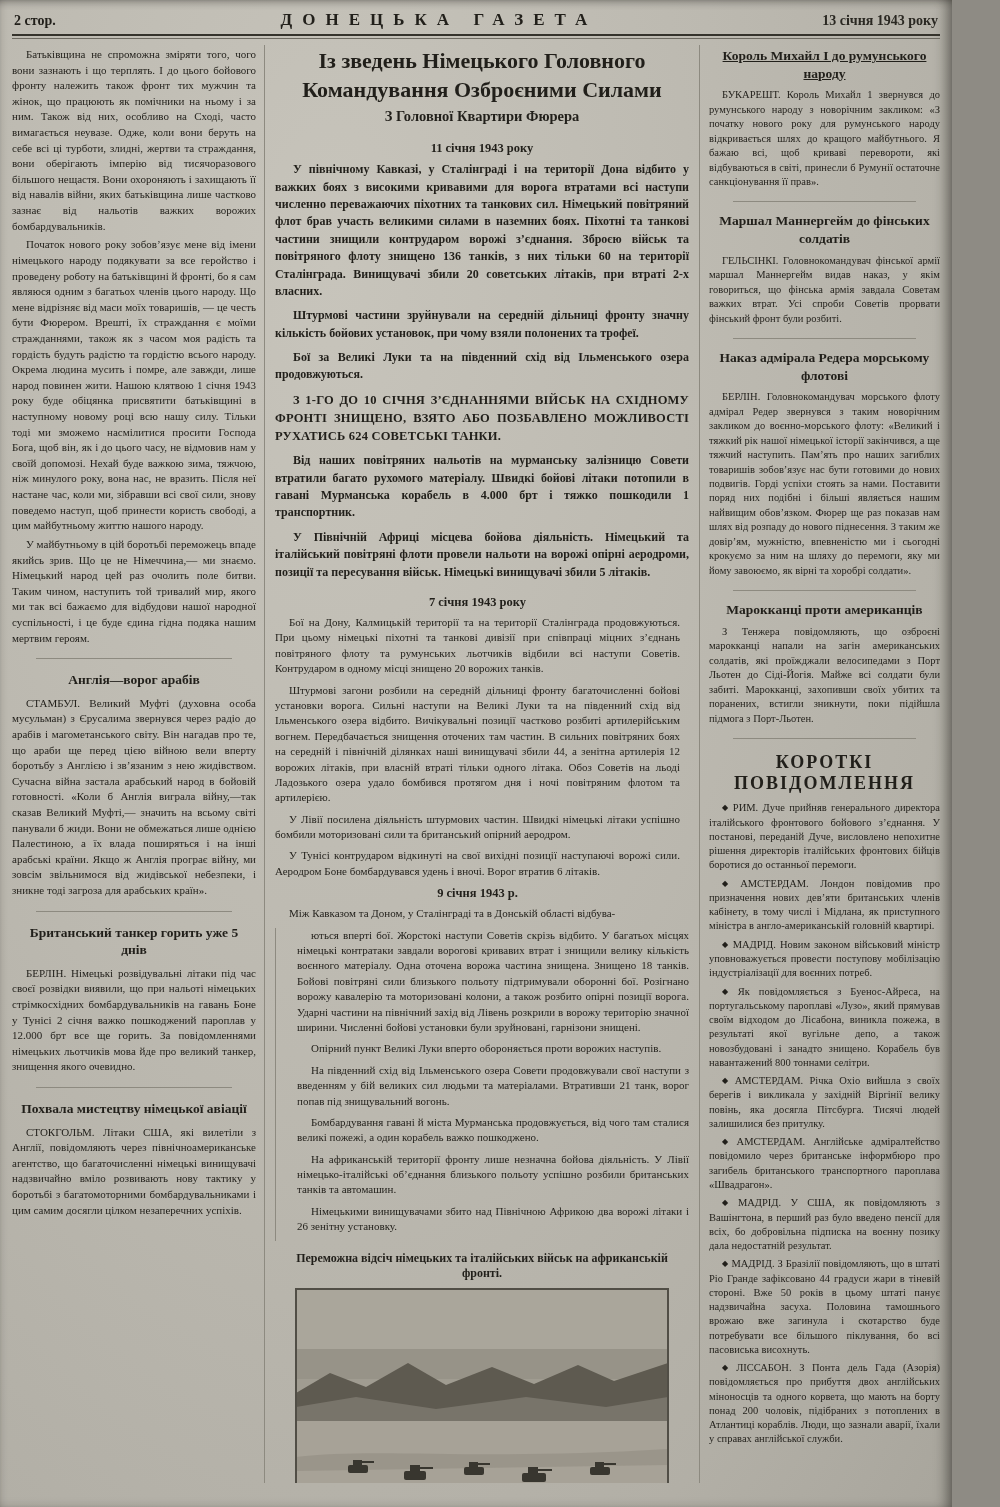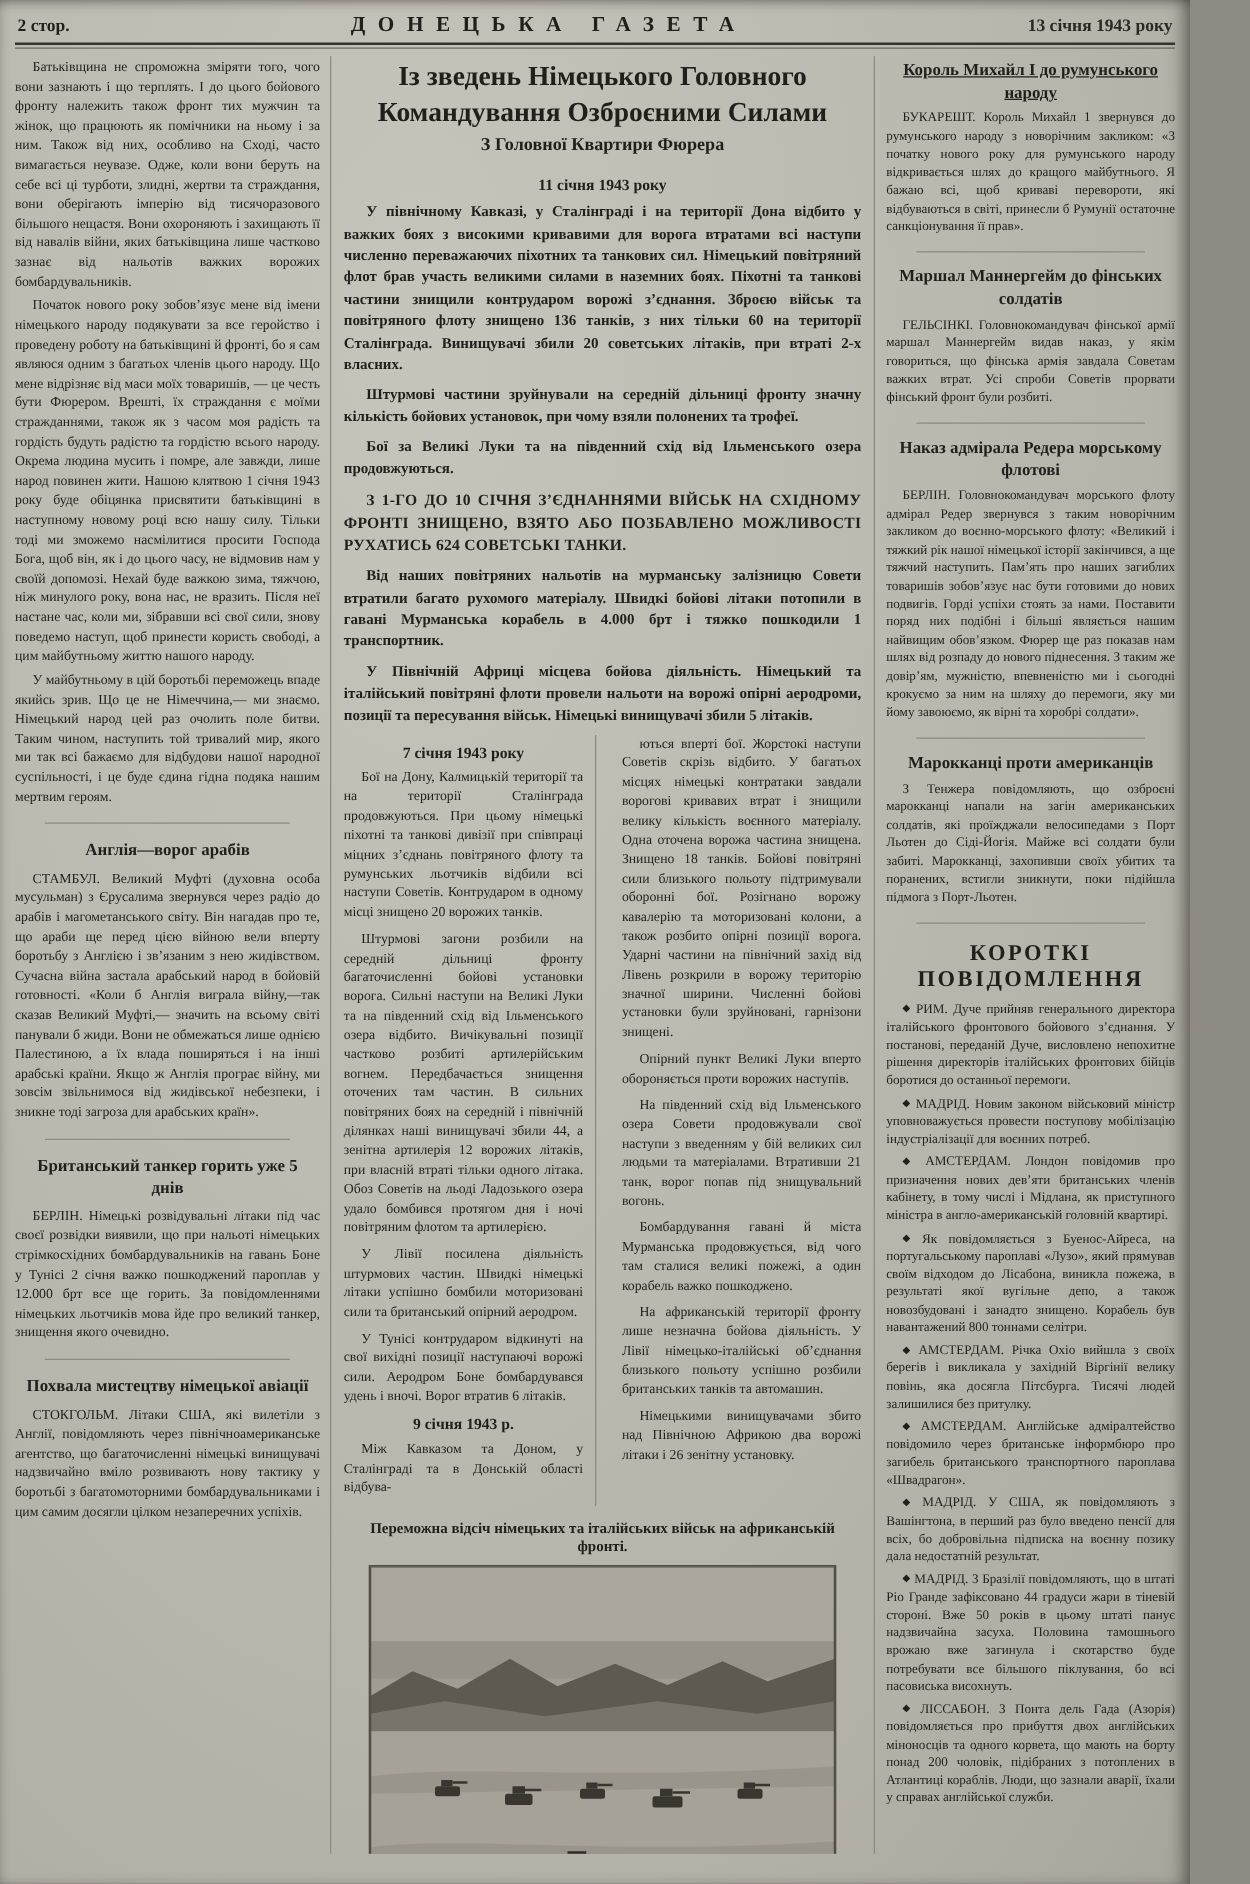--- a/index.html
+++ b/index.html
@@ -30,21 +30,21 @@
   p.body { font-size:11px; line-height:1.42; text-align:justify; text-indent:14px; margin-bottom:3px; }
   .sep { border-top:1px solid #8d8a80; margin:12px 24px 0 24px; }
   h3.article-title { text-align:center; font-size:13.5px; line-height:1.3; font-weight:bold; margin:12px 6px 7px 6px; }
 
   
   .headline { text-align:center; font-weight:bold; font-size:22px; line-height:1.3; margin:2px 14px 4px 14px; }
   .subtitle { text-align:center; font-weight:bold; font-size:14.5px; margin-bottom:16px; }
   .date-head { text-align:center; font-weight:bold; font-size:12.5px; margin:7px 0 5px 0; }
   .intro p { font-size:12px; font-weight:bold; line-height:1.45; text-align:justify; text-indent:18px; margin-bottom:7px; }
   .intro p.allcaps { font-size:12.5px; letter-spacing:.2px; }
-  .two-col { display:flex; margin-top:4px; }
+  .two-col { display:flex; margin-top:4px;flex-direction:column; }
   .sub { flex:1; min-width:0; }
   .sub-a { padding-right:9px; }
   .sub-b { border-left:1px solid #8d8a80; padding-left:21px; }
   .sub p { font-size:11px; line-height:1.4; text-align:justify; text-indent:14px; margin-bottom:6px; }
   .photo-caption { text-align:center; font-weight:bold; font-size:12px; margin:10px 6px 7px 6px; }
   .photo-frame { width:374px; margin:0 auto; border:1px solid #514e46; background:#9a968c; line-height:0; }
   .below { margin-top:7px;font-weight:bold; }
   .below p { font-size:10.5px; line-height:1.36; text-align:justify; text-indent:14px; margin:0 28px 3px 28px; }
 
   
@@ -186,22 +186,22 @@
       <p class="rbody">БЕРЛІН. Головнокомандувач морського флоту адмірал Редер звернувся з таким новорічним закликом до воєнно-морського флоту: «Великий і тяжкий рік нашої німецької історії закінчився, а ще тяжчий наступить. Пам’ять про наших загиблих товаришів зобов’язує нас бути готовими до нових подвигів. Горді успіхи стоять за нами. Поставити поряд них подібні і більші являється нашим найвищим обов’язком. Фюрер ще раз показав нам шлях від розпаду до нового піднесення. З таким же довір’ям, мужністю, впевненістю ми і сьогодні крокуємо за ним на шляху до перемоги, яку ми йому завоюємо, як вірні та хоробрі солдати».</p>
 
       <div class="sep"></div>
       <h3 class="right-title">Марокканці проти американців</h3>
       <p class="rbody">З Тенжера повідомляють, що озброєні марокканці напали на загін американських солдатів, які проїжджали велосипедами з Порт Льотен до Сіді-Йогія. Майже всі солдати були забиті. Марокканці, захопивши своїх убитих та поранених, встигли зникнути, поки підійшла підмога з Порт-Льотен.</p>
 
       <div class="sep"></div>
       <h3 class="shorts-heading">КОРОТКІ ПОВІДОМЛЕННЯ</h3>
 
       <p class="short-item"><span class="diamond">◆</span><span>РИМ. Дуче прийняв генерального директора італійського фронтового бойового з’єднання. У постанові, переданій Дуче, висловлено непохитне рішення директорів італійських фронтових бійців боротися до останньої перемоги.</span></p>
+      <p class="short-item"><span class="diamond">◆</span><span>АМСТЕРДАМ. Лондон повідомив про призначення нових дев’яти британських членів кабінету, в тому числі і Мідлана, як приступного міністра в англо-американській головній квартирі.</span></p>
       <p class="short-item"><span class="diamond">◆</span><span>МАДРІД. Новим законом військовий міністр уповноважується провести поступову мобілізацію індустріалізації для воєнних потреб.</span></p>
-      <p class="short-item"><span class="diamond">◆</span><span>АМСТЕРДАМ. Лондон повідомив про призначення нових дев’яти британських членів кабінету, в тому числі і Мідлана, як приступного міністра в англо-американській головній квартирі.</span></p>
       <p class="short-item"><span class="diamond">◆</span><span>Як повідомляється з Буенос-Айреса, на португальському пароплаві «Лузо», який прямував своїм відходом до Лісабона, виникла пожежа, в результаті якої вугільне депо, а також новозбудовані і занадто знищено. Корабель був навантажений 800 тоннами селітри.</span></p>
       <p class="short-item"><span class="diamond">◆</span><span>АМСТЕРДАМ. Річка Охіо вийшла з своїх берегів і викликала у західній Віргінії велику повінь, яка досягла Пітсбурга. Тисячі людей залишилися без притулку.</span></p>
       <p class="short-item"><span class="diamond">◆</span><span>АМСТЕРДАМ. Англійське адміралтейство повідомило через британське інформбюро про загибель британського транспортного пароплава «Швадрагон».</span></p>
       <p class="short-item"><span class="diamond">◆</span><span>МАДРІД. У США, як повідомляють з Вашінгтона, в перший раз було введено пенсії для всіх, бо добровільна підписка на воєнну позику дала недостатній результат.</span></p>
       <p class="short-item"><span class="diamond">◆</span><span>МАДРІД. З Бразілії повідомляють, що в штаті Ріо Гранде зафіксовано 44 градуси жари в тіневій стороні. Вже 50 років в цьому штаті панує надзвичайна засуха. Половина тамошнього врожаю вже загинула і скотарство буде потребувати все більшого піклування, бо всі пасовиська висохнуть.</span></p>
       <p class="short-item"><span class="diamond">◆</span><span>ЛІССАБОН. З Понта дель Гада (Азорія) повідомляється про прибуття двох англійських міноносців та одного корвета, що мають на борту понад 200 чоловік, підібраних з потоплених в Атлантиці кораблів. Люди, що зазнали аварії, їхали у справах англійської служби.</span></p>
     </section>
 
   </div>
 </div>

